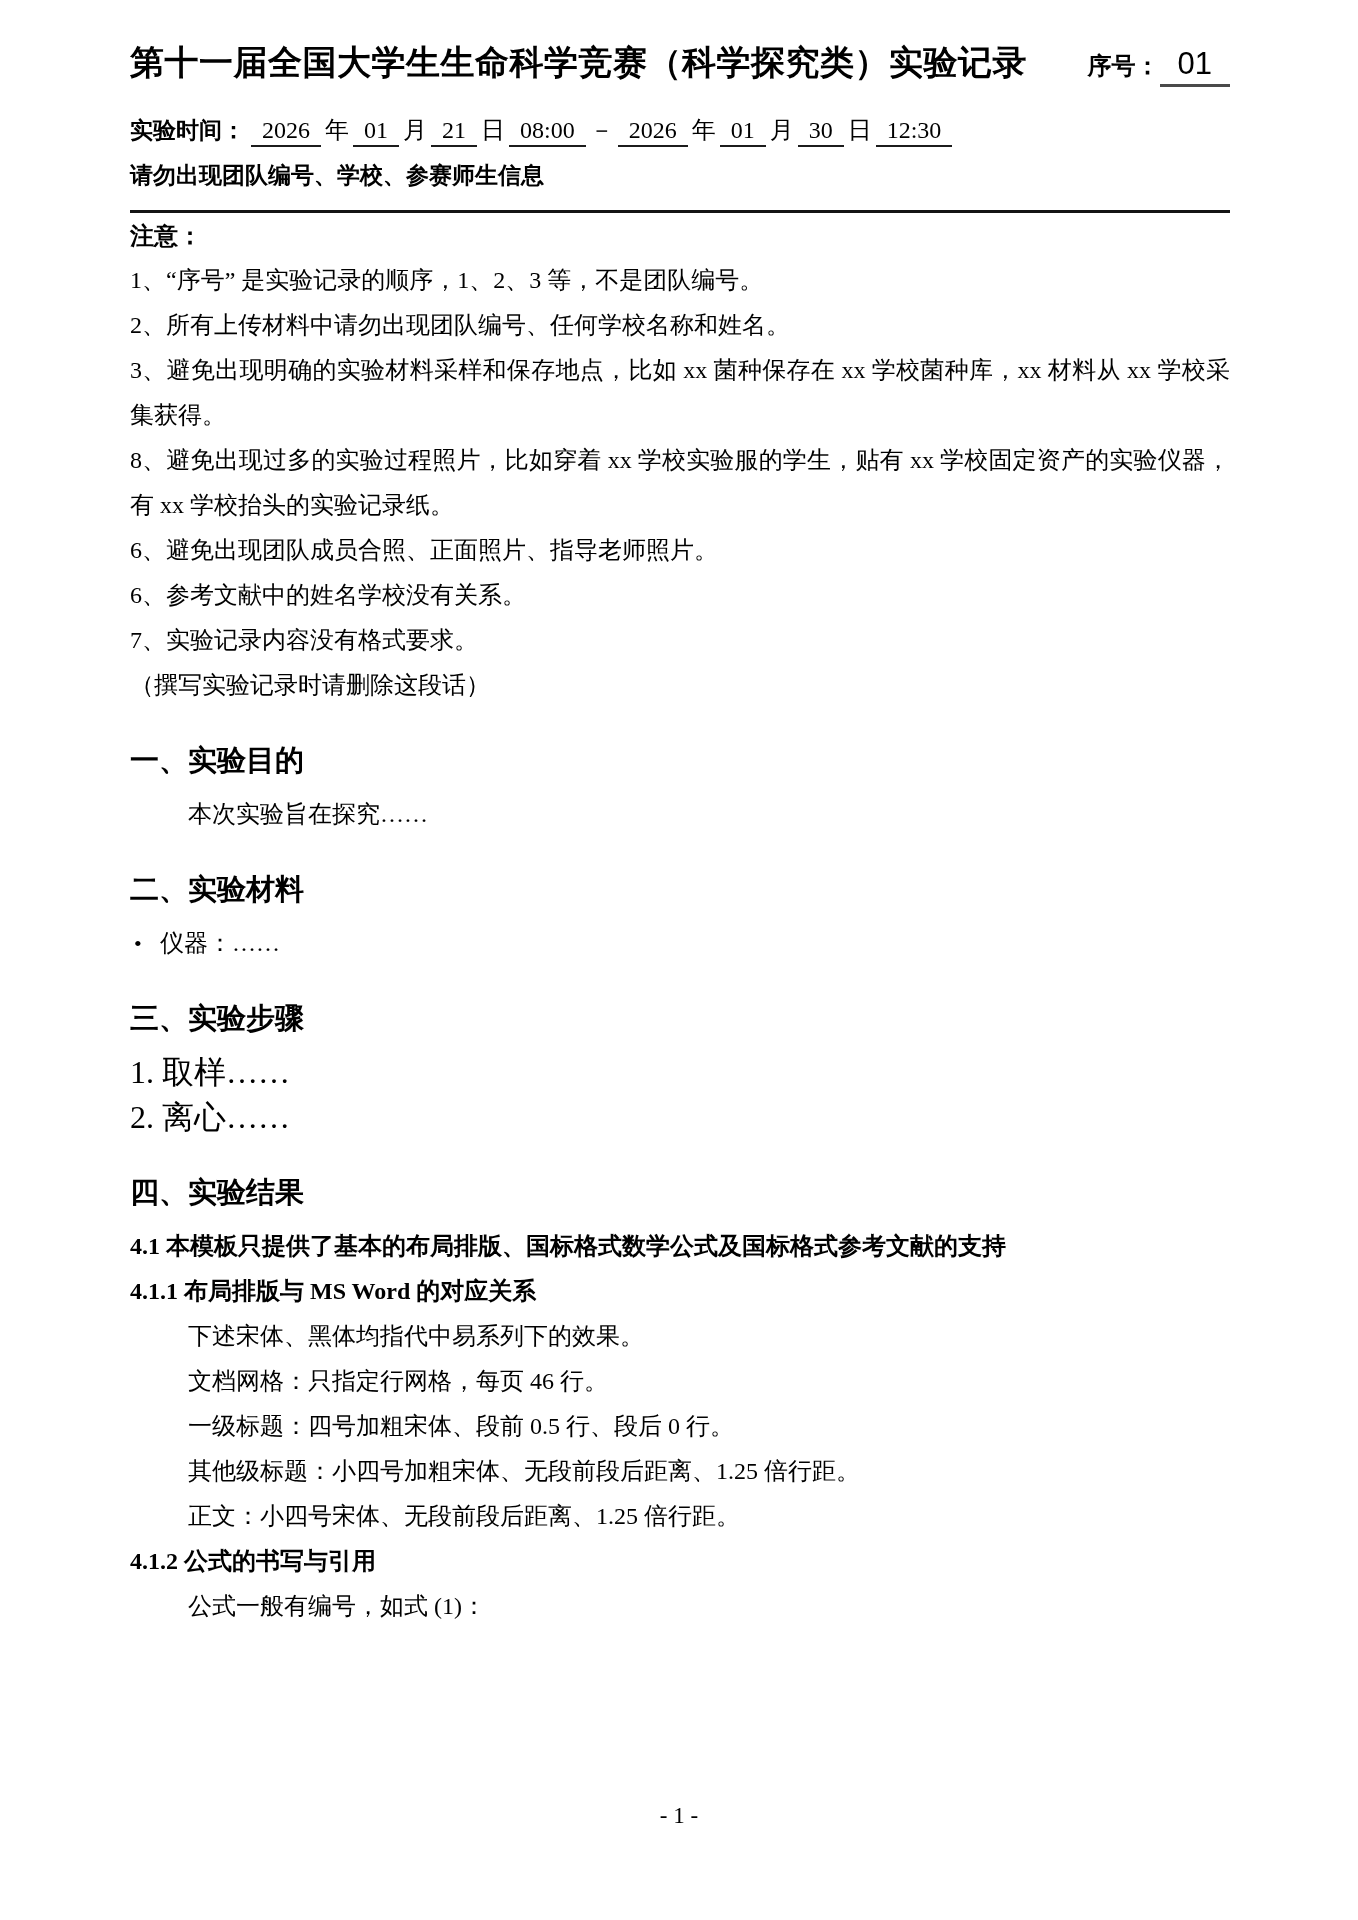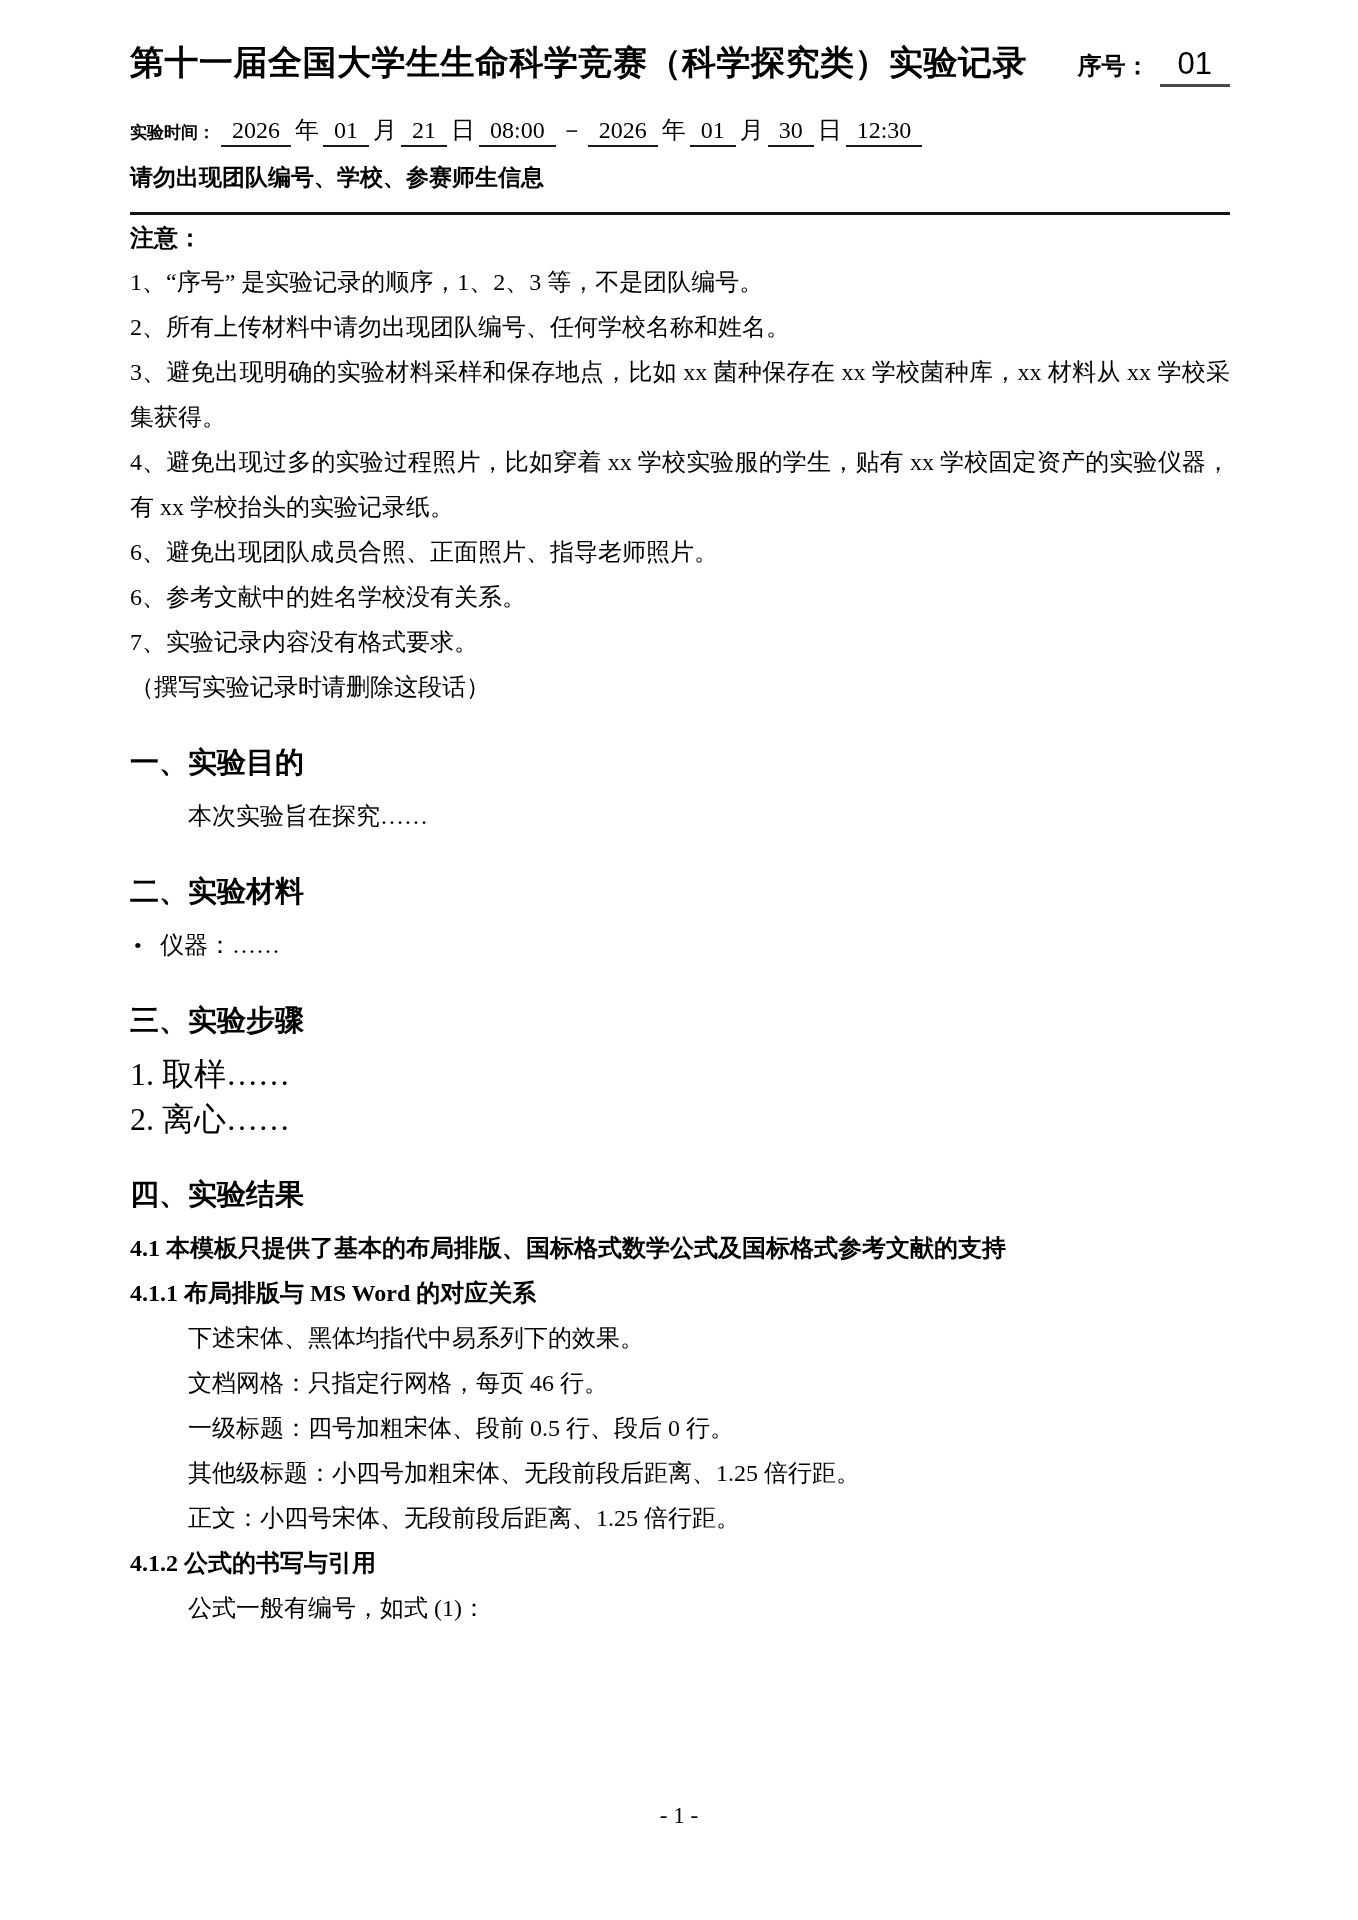--- a/index.html
+++ b/index.html
@@ -31,21 +31,20 @@
     font-weight: bold;
     font-size: 34px;
     line-height: 52px;
     letter-spacing: 0.5px;
     white-space: nowrap;
   }
   .serial {
     margin-left: auto;
     display: flex;
     align-items: baseline;
-    gap: 10px;
     white-space: nowrap;
   }
   .serial-label {
     font-family: "Liberation Sans", "DejaVu Sans", sans-serif;
     font-weight: bold;
     font-size: 24px;
   }
   .serial-value {
     font-family: "Liberation Sans", "DejaVu Sans", sans-serif;
     font-size: 31px;
@@ -57,21 +56,21 @@
   
   .time-line {
     margin-top: 20px;
     font-size: 24px;
     line-height: 45px;
     white-space: nowrap;
   }
   .time-label {
     font-family: "Liberation Sans", "DejaVu Sans", sans-serif;
     font-weight: bold;
-    font-size: 17px;
+    font-size: 23px;
     margin-right: 6px;
   }
   .time-line .u {
     border-bottom: 2px solid #1c1c1c;
     padding: 0 11px 2px 11px;
   }
   .time-line .g {
     padding: 0 4px;
   }
 
@@ -168,21 +167,21 @@
   <div class="warning">请勿出现团队编号、学校、参赛师生信息</div>
 
   <hr class="rule">
 
   <div class="notice-label">注意：</div>
 
   <div id="notice-list">
       <p class="body-line">1、“序号” 是实验记录的顺序，1、2、3 等，不是团队编号。</p>
       <p class="body-line">2、所有上传材料中请勿出现团队编号、任何学校名称和姓名。</p>
       <p class="body-line">3、避免出现明确的实验材料采样和保存地点，比如 xx 菌种保存在 xx 学校菌种库，xx 材料从 xx 学校采集获得。</p>
-      <p class="body-line">4、避免出现过多的实验过程照片，比如穿着 xx 学校实验服的学生，贴有 xx 学校固定资产的实验仪器，有 xx 学校抬头的实验记录纸。</p>
+      <p class="body-line">8、避免出现过多的实验过程照片，比如穿着 xx 学校实验服的学生，贴有 xx 学校固定资产的实验仪器，有 xx 学校抬头的实验记录纸。</p>
       <p class="body-line">6、避免出现团队成员合照、正面照片、指导老师照片。</p>
       <p class="body-line">6、参考文献中的姓名学校没有关系。</p>
       <p class="body-line">7、实验记录内容没有格式要求。</p>
     </div>
 
   <p class="body-line">（撰写实验记录时请删除这段话）</p>
 
   <div id="sections">
       <h2 class="h1">一、实验目的</h2>
       <p class="indent">本次实验旨在探究……</p>

